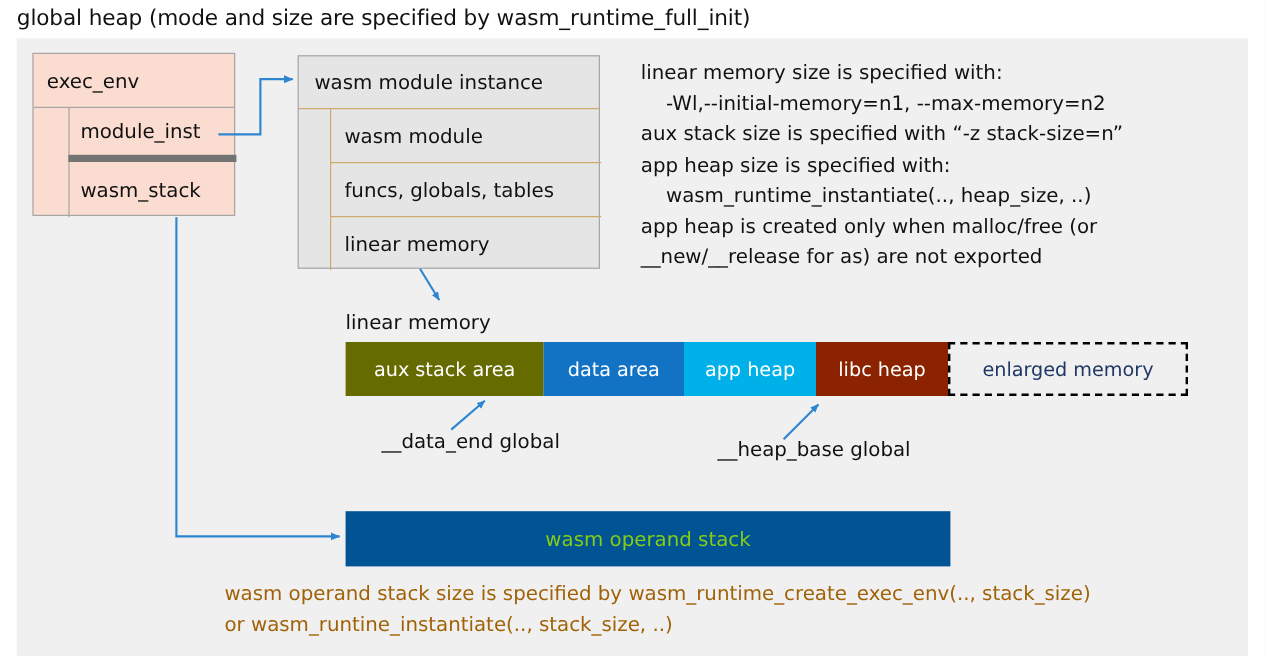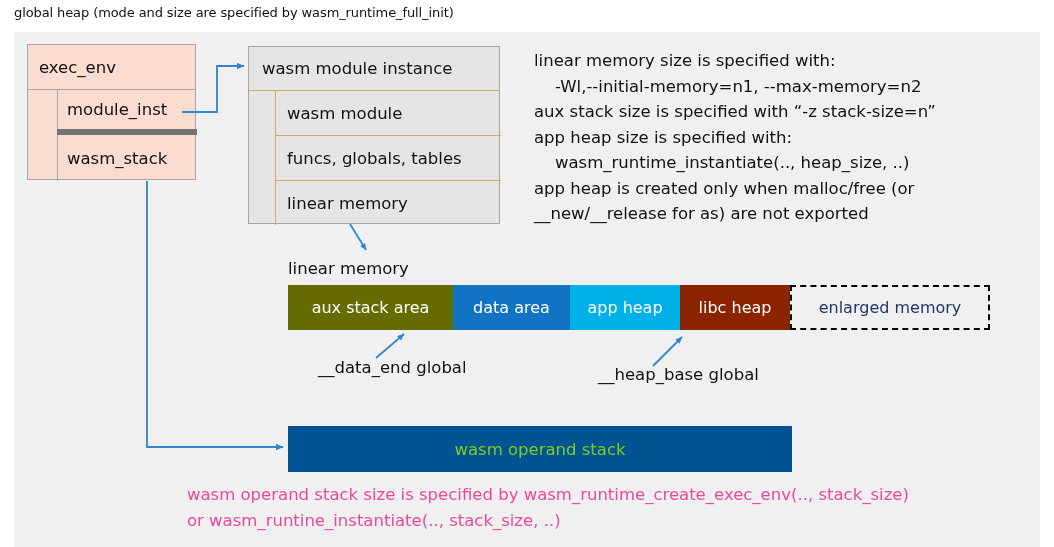--- a/index.html
+++ b/index.html
@@ -6,21 +6,21 @@
   body{
     width:1054px;height:547px;
     background:#ffffff;
     font-family:"DejaVu Sans","Liberation Sans",sans-serif;
     overflow:hidden;
   }
   #root{position:relative;width:1054px;height:547px;}
 
   .title{
     position:absolute;left:14px;top:5px;
-    font-size:13px;color:#111111;white-space:nowrap;
+    font-size:18px;color:#111111;white-space:nowrap;
     letter-spacing:-0.1px;
   }
 
   .canvas{
     position:absolute;left:14px;top:32px;
     width:1026px;height:515px;
     background:#f0f0f0;
   }
 
   
@@ -109,21 +109,21 @@
   
   .opstack{
     position:absolute;left:288px;top:426px;width:504px;height:46px;
     background:#005494;
     display:flex;align-items:center;justify-content:center;
     font-size:16.5px;color:#84cc16;
   }
 
   .note-bottom{
     position:absolute;left:187px;top:482px;width:860px;
-    font-size:16.5px;line-height:26px;color:#ec4899;white-space:pre;
+    font-size:16.5px;line-height:26px;color:#a16207;white-space:pre;
   }
 
   svg.wires{position:absolute;left:0;top:0;width:1054px;height:547px;
     pointer-events:none;overflow:visible;}
 </style>
 </head>
 <body>
 
 <div id="root">
 

